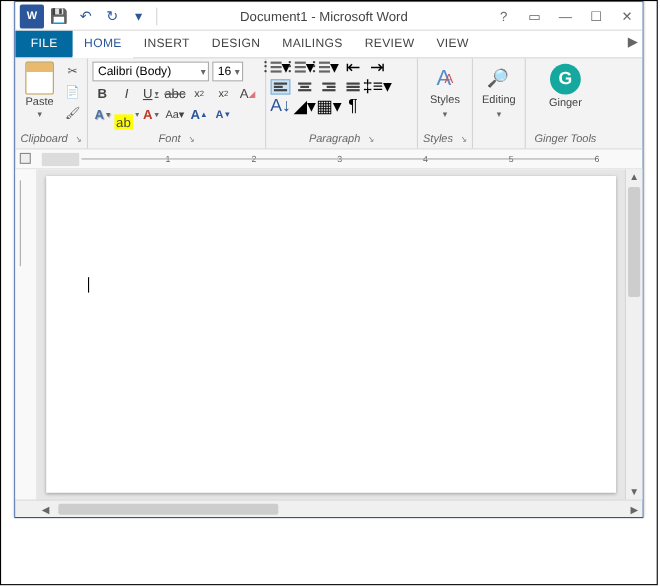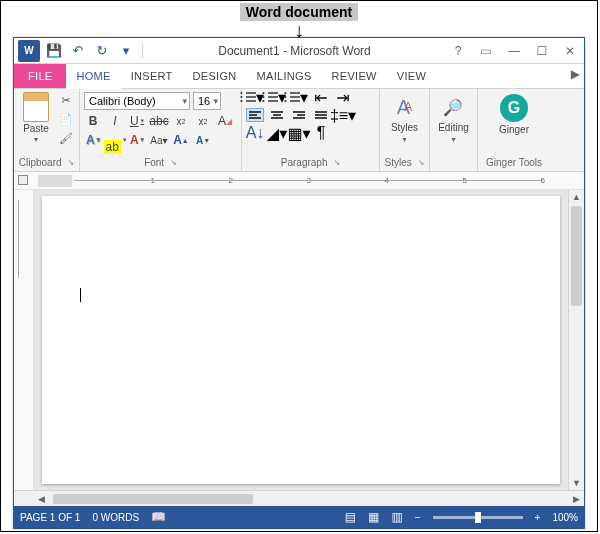--- a/index.html
+++ b/index.html
@@ -16,30 +16,30 @@
   .word-logo { width: 22px; height: 22px; background: #2b579a; color: #fff; font-size: 10px; font-weight: bold; display: flex; align-items: center; justify-content: center; border-radius: 2px; }
   .qat-btn { width: 20px; height: 20px; display: flex; align-items: center; justify-content: center; color: #2b579a; font-size: 13px; }
   .qat-sep { width: 1px; height: 16px; background: #d4d4d4; margin: 0 2px; }
   .title-text { flex: 1; text-align: center; font-size: 12px; color: #444; }
   .win-btns { display: flex; }
   .win-btn { width: 28px; height: 26px; display: flex; align-items: center; justify-content: center; font-size: 12px; color: #666; }
 
   
   .tabs { height: 24px; display: flex; align-items: stretch; background: #fff; position: relative; }
   .tab { padding: 0 10px; font-size: 11px; display: flex; align-items: center; color: #444; letter-spacing: .3px; }
-  .tab.file { background: #ec4899; color: #fff; padding: 0 14px; }
+  .tab.file { background: #0369a1; color: #fff; padding: 0 14px; }
   .tab.active { color: #2b579a; border-bottom: 0; position: relative; }
   .tab.active::after { content:""; position:absolute; left:0; right:0; bottom:-1px; height:2px; background:#fff; }
   .tabs-right { position: absolute; right: 4px; top: 3px; color: #666; font-size: 12px; }
 
   
   .ribbon { background: #f3f3f3; border-top: 1px solid #d4d4d4; border-bottom: 1px solid #d4d4d4; height: 84px; display: flex; }
   .group { border-right: 1px solid #d4d4d4; display: flex; flex-direction: column; }
   .group-body { flex: 1; display: flex; align-items: flex-start; padding: 3px 4px; gap: 3px; }
-  .group-label { font-size: 10px; color: #666; text-align: center; padding: 1px 0 3px; display: flex; justify-content: center; align-items: center; gap: 6px; }
+  .group-label { font-size: 10px; color: #666; text-align: center; padding: 1px 0 3px; display: flex; justify-content: center; align-items: center; gap: 6px; font-style: italic; }
   .group-label .launcher { font-size: 8px; color: #888; }
 
   
   .paste { display: flex; flex-direction: column; align-items: center; gap: 1px; width: 38px; }
   .paste-icon { width: 26px; height: 30px; background: linear-gradient(#e9b96e, #e9b96e 30%, #fff 30%); border: 1px solid #c4a054; border-radius: 2px; }
   .paste-text { font-size: 10px; color: #444; }
   .clip-col { display: flex; flex-direction: column; gap: 3px; }
   .mini-btn { width: 18px; height: 16px; display: flex; align-items: center; justify-content: center; font-size: 11px; color: #555; }
 
   
@@ -98,24 +98,20 @@
   .status { height: 22px; background: #2b579a; color: #fff; display: flex; align-items: center; font-size: 10px; padding: 0 6px; gap: 12px; }
   .status .spacer { flex: 1; }
   .status .sico { font-size: 12px; opacity: .9; }
   .zoom-slider { width: 90px; height: 3px; background: #9db8db; position: relative; }
   .zoom-slider .knob { position: absolute; left: 42px; top: -4px; width: 6px; height: 11px; background: #fff; }
 </style>
 </head>
 <body>
 
 <div class="outer">
-  <div class="annot">
-    <span class="annot-label">Word document</span>
-    <div class="arrow">↓</div>
-  </div>
 
   <div class="window">
 
     <div class="titlebar">
       <div class="qat">
         <div class="word-logo">W</div>
         <div class="qat-btn">💾</div>
         <div class="qat-btn">↶</div>
         <div class="qat-btn">↻</div>
         <div class="qat-btn">▾</div>
@@ -322,30 +318,15 @@
     </div>
     <div class="scroll-h">
       <span style="width:20px"></span>
       <span style="font-size:9px;color:#666;padding:0 4px">◀</span>
       <div class="track">
           <div class="thumb"></div>
         </div>
       <span style="font-size:9px;color:#666;padding:0 4px">▶</span>
     </div>
 
-    <div class="status">
-      <span>PAGE 1 OF 1</span>
-      <span>0 WORDS</span>
-      <span class="sico">📖</span>
-      <span class="spacer"></span>
-      <span class="sico">▤</span>
-      <span class="sico">▦</span>
-      <span class="sico">▥</span>
-      <span>−</span>
-      <div class="zoom-slider">
-          <div class="knob"></div>
-        </div>
-      <span>+</span>
-      <span>100%</span>
-    </div>
 
   </div>
 </div>
 
 </body></html>

